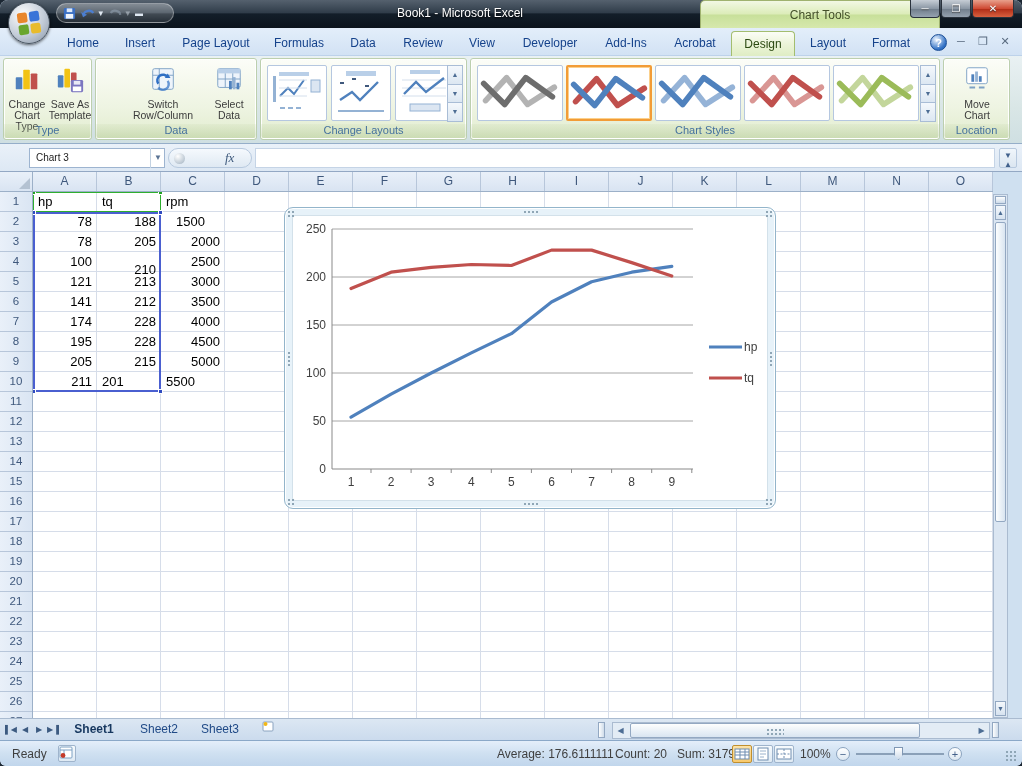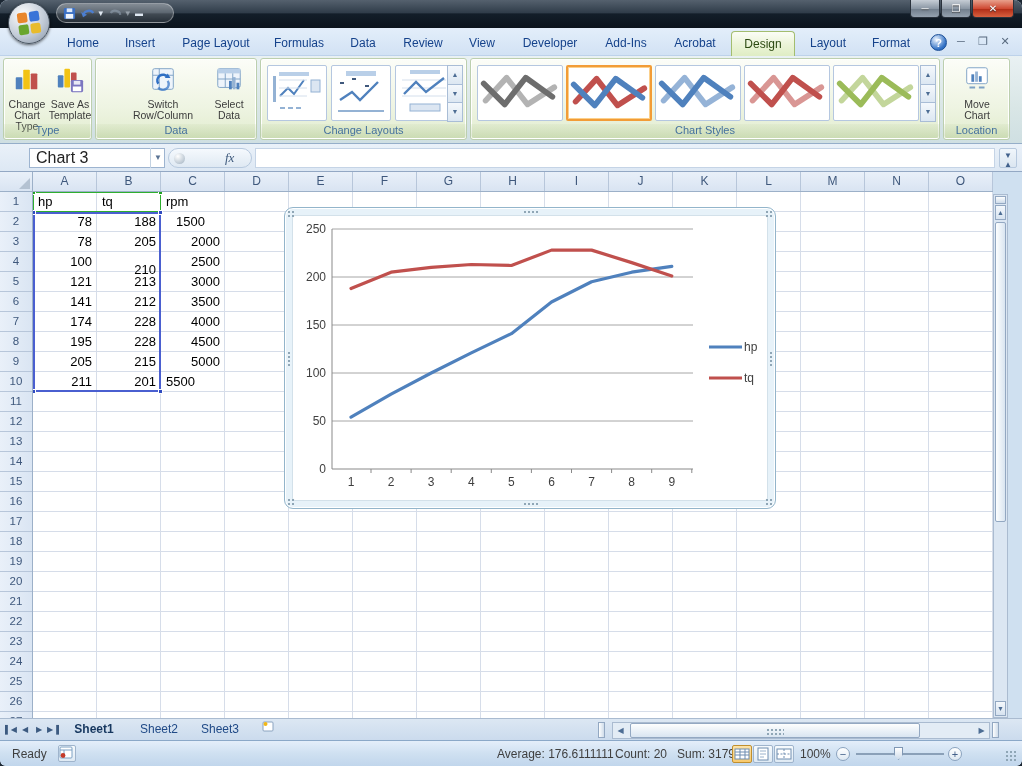--- a/index.html
+++ b/index.html
@@ -59,21 +59,21 @@
   .gal-sbtn{flex:1;border:1px solid #a9bdd6;background:linear-gradient(#f4f8fc,#dce7f2);
     font-size:7px;color:#4d6d94;text-align:center;line-height:17px;margin-bottom:-1px;}
   .swatch{position:absolute;top:6px;width:86px;height:56px;background:#fff;border:1px solid #b5c7e0;border-radius:2px;}
   .swatch.sel{border:2px solid #f29c36;box-shadow:0 0 0 1px #fbd08c inset;}
   .layout-thumb{position:absolute;top:6px;width:60px;height:56px;background:#fff;border:1px solid #b5c7e0;border-radius:2px;}
 
   
   #formulabar{left:0;top:144px;width:1022px;height:28px;background:linear-gradient(#eaf1f9,#dde8f4);
     border-bottom:1px solid #93a8c4;}
   #namebox{left:29px;top:4px;width:136px;height:20px;background:#fff;border:1px solid #9db4d0;
-    font-size:16px;color:#222;line-height:18px;padding-left:6px;}
+    font-size:10px;color:#222;line-height:18px;padding-left:6px;}
   #namebox-arrow{left:150px;top:4px;width:15px;height:20px;border-left:1px solid #c3d2e2;
     color:#5a7394;font-size:8px;text-align:center;line-height:20px;}
   #fx-pill{left:168px;top:4px;width:84px;height:20px;border:1px solid #b7c9de;border-radius:10px;
     background:linear-gradient(#f5f9fd,#dfe9f3);}
   #fx-circle{left:5px;top:4px;width:11px;height:11px;border-radius:50%;
     background:radial-gradient(circle at 35% 30%,#fff,#9fb0c0);}
   #fx-glyph{left:56px;top:1px;font-size:13px;font-style:italic;color:#3f5a7d;font-family:"Liberation Serif",serif;}
   #formula-input{left:255px;top:4px;width:740px;height:20px;background:#fff;border:1px solid #c5d4e6;}
   #fb-expand{left:999px;top:4px;width:18px;height:20px;border:1px solid #b7c9de;border-radius:2px;
     background:linear-gradient(#f0f6fb,#dbe6f1);color:#41618c;font-size:8px;text-align:center;line-height:9px;padding-top:2px;}
@@ -150,20 +150,22 @@
     border:1px solid #7f97b4;clip-path:polygon(0 0,100% 0,100% 60%,50% 100%,0 60%);}
   #resize-grip{right:4px;bottom:3px;width:13px;height:13px;}
   svg text{font-family:"Liberation Sans",sans-serif;}
 </style>
 </head>
 <body>
 
 <div id="window" class="noselect">
 
   <div id="titlebar" class="abs">
+    <div id="window-title" class="abs">Book1 - Microsoft Excel</div>
+    <div id="charttools-chip" class="abs">Chart Tools</div>
     <div id="win-controls" class="abs">
       <div class="winbtn">─</div>
       <div class="winbtn">❐</div>
       <div class="winbtn close">✕</div>
     </div>
     <div id="qat" class="abs">
       <span class="qat-btn">
         <svg width="13" height="13" viewBox="0 0 14 14">
             <rect x="1" y="1" width="12" height="12" rx="1.5" fill="#3a6fc4"></rect>
             <rect x="4" y="1.5" width="6" height="4" fill="#dce8f8"></rect>
@@ -433,21 +435,21 @@
         <div class="cell" style="left: 0px; top: 120px; width: 64px; text-align: right;">174</div>
         <div class="cell" style="left: 64px; top: 120px; width: 64px; text-align: right;">228</div>
         <div class="cell" style="left: 128px; top: 120px; width: 64px; text-align: right;">4000</div>
         <div class="cell" style="left: 0px; top: 140px; width: 64px; text-align: right;">195</div>
         <div class="cell" style="left: 64px; top: 140px; width: 64px; text-align: right;">228</div>
         <div class="cell" style="left: 128px; top: 140px; width: 64px; text-align: right;">4500</div>
         <div class="cell" style="left: 0px; top: 160px; width: 64px; text-align: right;">205</div>
         <div class="cell" style="left: 64px; top: 160px; width: 64px; text-align: right;">215</div>
         <div class="cell" style="left: 128px; top: 160px; width: 64px; text-align: right;">5000</div>
         <div class="cell" style="left: 0px; top: 180px; width: 64px; text-align: right;">211</div>
-        <div class="cell" style="left: 64px; top: 180px; width: 64px; text-align: right;">201</div>
+        <div class="cell" style="left: 64px; top: 180px; width: 64px; text-align: left;">201</div>
         <div class="cell" style="left: 128px; top: 180px; width: 64px; text-align: left;">5500</div>
       </div>
     <div id="range-green" class="abs">
       <div class="ghandle" style="left:-3px;top:-3px"></div>
       <div class="ghandle" style="right:-3px;top:-3px"></div>
     </div>
     <div id="range-blue" class="abs">
       <div class="bhandle" style="left:-4px;top:-4px"></div>
       <div class="bhandle" style="right:-4px;top:-4px"></div>
       <div class="bhandle" style="left:-4px;bottom:-4px"></div>

